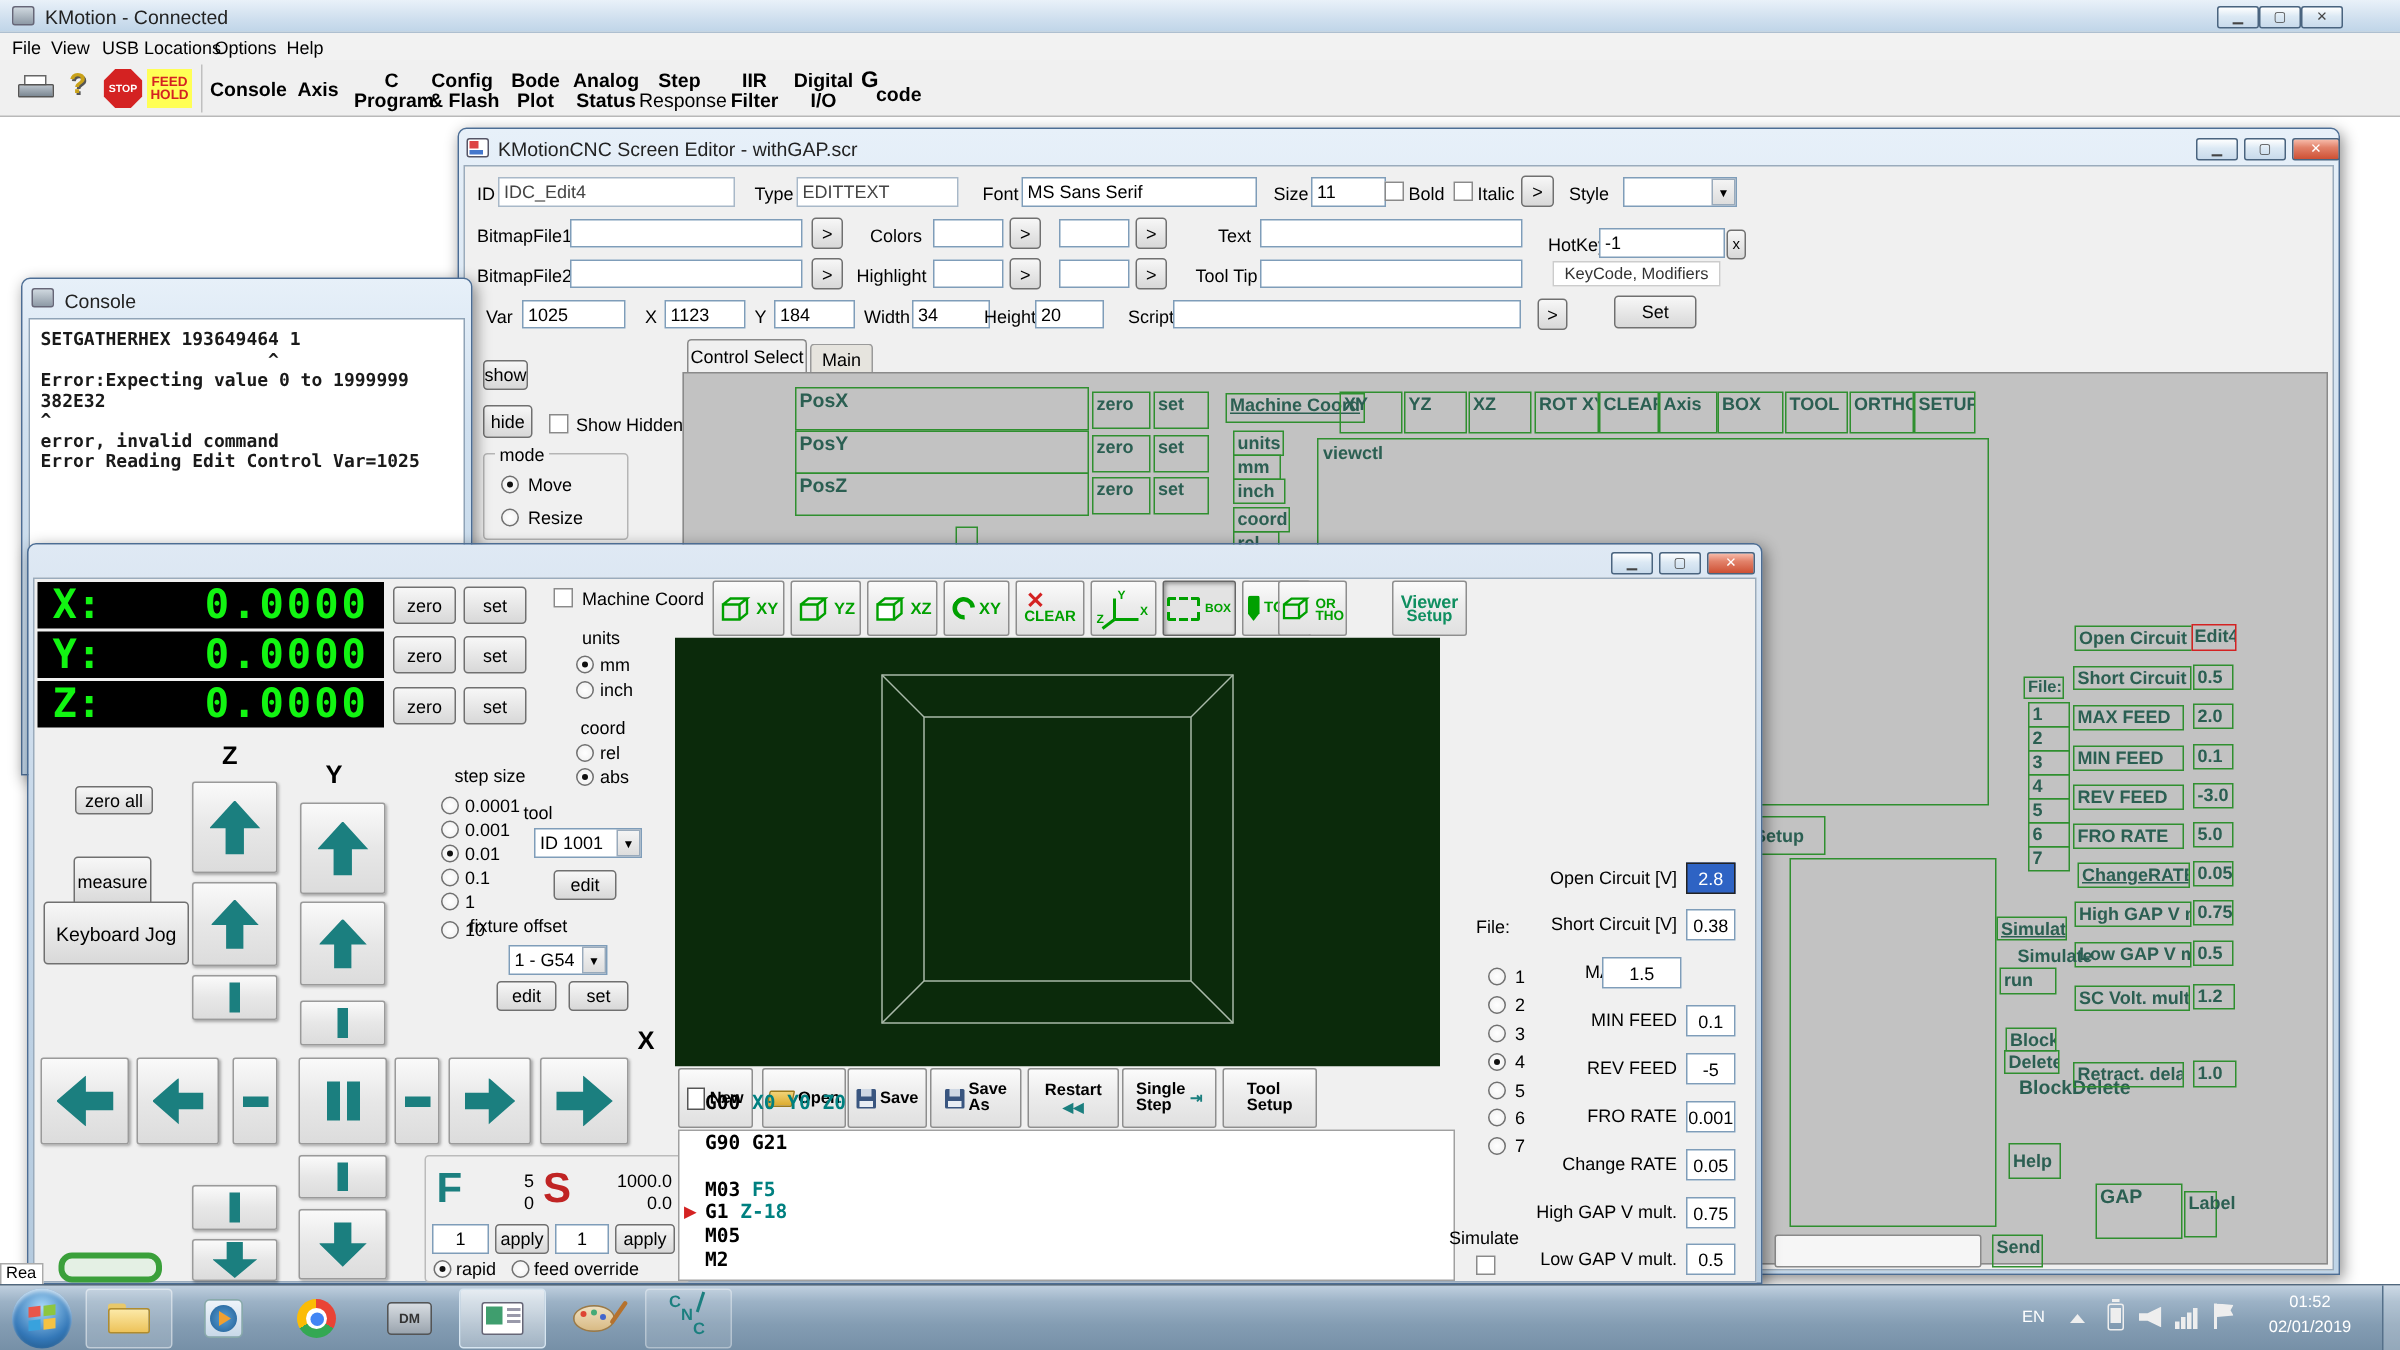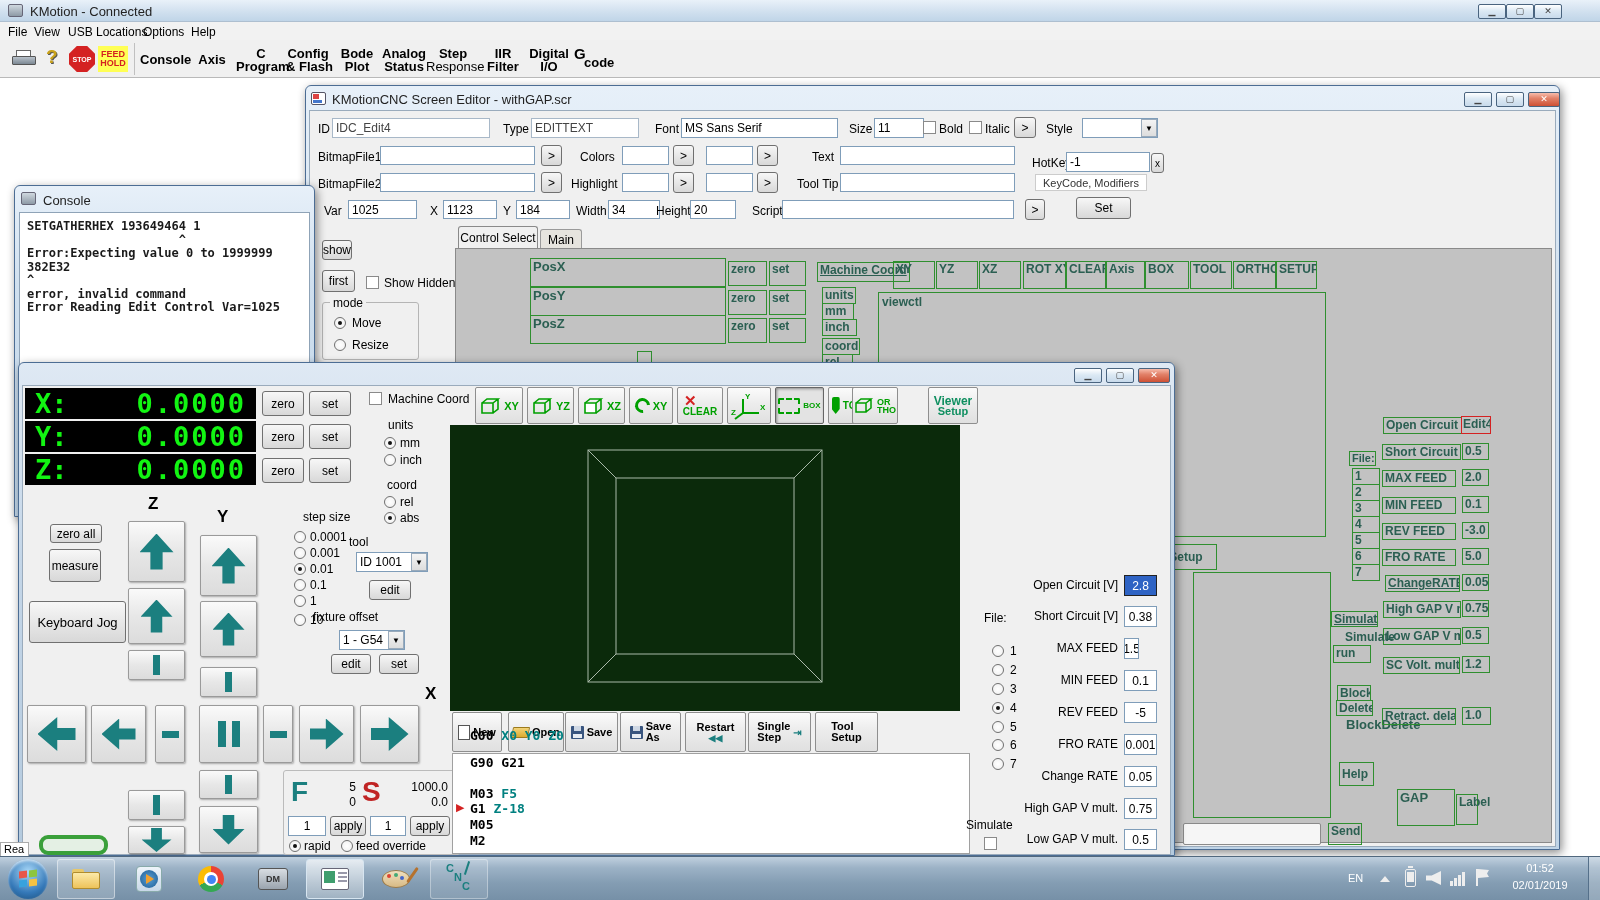--- a/index.html
+++ b/index.html
@@ -181,21 +181,21 @@
 <div class="lbl" style="left:576px;top:204px">Width</div>
 <div class="fld" style="left:608px;top:200px;width:52px;height:19px">34</div>
 <div class="lbl" style="left:656px;top:204px">Height</div>
 <div class="fld" style="left:690px;top:200px;width:46px;height:19px">20</div>
 <div class="lbl" style="left:752px;top:204px">Script</div>
 <div class="fld" style="left:782px;top:200px;width:232px;height:19px"></div>
 <div class="btn" style="left:1025px;top:199px;width:20px;height:21px">&gt;</div>
 <div class="btn" style="left:1076px;top:197px;width:55px;height:22px">Set</div>
 
 <div class="btn" style="left:322px;top:240px;width:30px;height:20px">show</div>
-<div class="btn" style="left:322px;top:270px;width:33px;height:22px">first</div>
+<div class="btn" style="left:322px;top:270px;width:33px;height:22px">hide</div>
 <div class="cb" style="left:366px;top:276px"></div>
 <div class="lbl" style="left:384px;top:276px">Show Hidden</div>
 <div class="a" style="left:322px;top:302px;width:97px;height:58px;border:1px solid #b5b5b5;border-radius:3px"></div>
 <div class="lbl" style="left:330px;top:296px;background:#f0f0f0;padding:0 3px">mode</div>
 <div class="rd on" style="left:334px;top:317px"></div>
 <div class="lbl" style="left:352px;top:316px">Move</div>
 <div class="rd" style="left:334px;top:339px"></div>
 <div class="lbl" style="left:352px;top:338px">Resize</div>
 
 <div class="a" style="left:458px;top:226px;width:80px;height:23px;background:#f0f0f0;border:1px solid #8a8a8a;border-bottom:none;border-radius:3px 3px 0 0;font-size:12px;display:flex;align-items:center;justify-content:center">Control Select</div>
@@ -420,21 +420,21 @@
       <span>1 - G54</span>
     </div>
 <div class="a" style="left:388px;top:631px;width:16px;height:18px;background:linear-gradient(#f4f4f4,#ddd);border:1px solid #9ab;display:flex;align-items:center;justify-content:center;font-size:8px">▼</div>
 <div class="btn" style="left:331px;top:654px;width:40px;height:20px">edit</div>
 <div class="btn" style="left:379px;top:654px;width:40px;height:20px">set</div>
 
 <div class="a" style="left:148px;top:494px;font-size:17px;font-weight:bold">Z</div>
 <div class="a" style="left:217px;top:507px;font-size:17px;font-weight:bold">Y</div>
 <div class="a" style="left:425px;top:684px;font-size:17px;font-weight:bold">X</div>
 <div class="btn" style="left:50px;top:524px;width:52px;height:19px">zero all</div>
-<div class="btn" style="left:49px;top:549px;width:52px;height:33px">measure</div>
+<div class="btn" style="left:49px;top:571px;width:52px;height:33px">measure</div>
 <div class="btn" style="left:29px;top:601px;width:97px;height:42px;font-size:13px">Keyboard Jog</div>
 <div class="jb" style="left:128px;top:521px;width:57px;height:61px">
       <div class="ar up" style="width:34px;height:36px"></div>
     </div>
 <div class="jb" style="left:128px;top:588px;width:57px;height:56px">
       <div class="ar up" style="width:32px;height:33px"></div>
     </div>
 <div class="jb" style="left:128px;top:650px;width:57px;height:30px">
       <div style="width:7px;height:20px;background:#1b7f7f"></div>
     </div>
@@ -551,21 +551,21 @@
 <div class="a" style="left:456px;top:801px;color:#d42222;font-size:11px">▶</div>
 <div class="gc" style="left:470px;top:801px"><span>G1</span><span class="tl"> Z-18</span></div>
 <div class="gc" style="left:470px;top:817px"><span>M05</span><span class="tl"></span></div>
 <div class="gc" style="left:470px;top:833px"><span>M2</span><span class="tl"></span></div>
 
 <div class="a" style="left:950px;top:578px;width:168px;text-align:right;font-size:12px">Open Circuit [V]</div>
 <div class="fld" style="left:1124px;top:575px;width:33px;height:21px;justify-content:center;background:#2e63c4;color:#fff;border-color:#222">2.8</div>
 <div class="a" style="left:950px;top:609px;width:168px;text-align:right;font-size:12px">Short Circuit [V]</div>
 <div class="fld" style="left:1124px;top:606px;width:33px;height:21px;justify-content:center">0.38</div>
 <div class="a" style="left:950px;top:641px;width:168px;text-align:right;font-size:12px">MAX FEED</div>
-<div class="fld" style="left:1124px;top:638px;width:15px;height:21px;justify-content:center">1.5</div>
+<div class="fld" style="left:1068px;top:638px;width:53px;height:21px;justify-content:center">1.5</div>
 <div class="a" style="left:950px;top:673px;width:168px;text-align:right;font-size:12px">MIN FEED</div>
 <div class="fld" style="left:1124px;top:670px;width:33px;height:21px;justify-content:center">0.1</div>
 <div class="a" style="left:950px;top:705px;width:168px;text-align:right;font-size:12px">REV FEED</div>
 <div class="fld" style="left:1124px;top:702px;width:33px;height:21px;justify-content:center">-5</div>
 <div class="a" style="left:950px;top:737px;width:168px;text-align:right;font-size:12px">FRO RATE</div>
 <div class="fld" style="left:1124px;top:734px;width:33px;height:21px;justify-content:center">0.001</div>
 <div class="a" style="left:950px;top:769px;width:168px;text-align:right;font-size:12px">Change RATE</div>
 <div class="fld" style="left:1124px;top:766px;width:33px;height:21px;justify-content:center">0.05</div>
 <div class="a" style="left:950px;top:801px;width:168px;text-align:right;font-size:12px">High GAP V mult.</div>
 <div class="fld" style="left:1124px;top:798px;width:33px;height:21px;justify-content:center">0.75</div>

